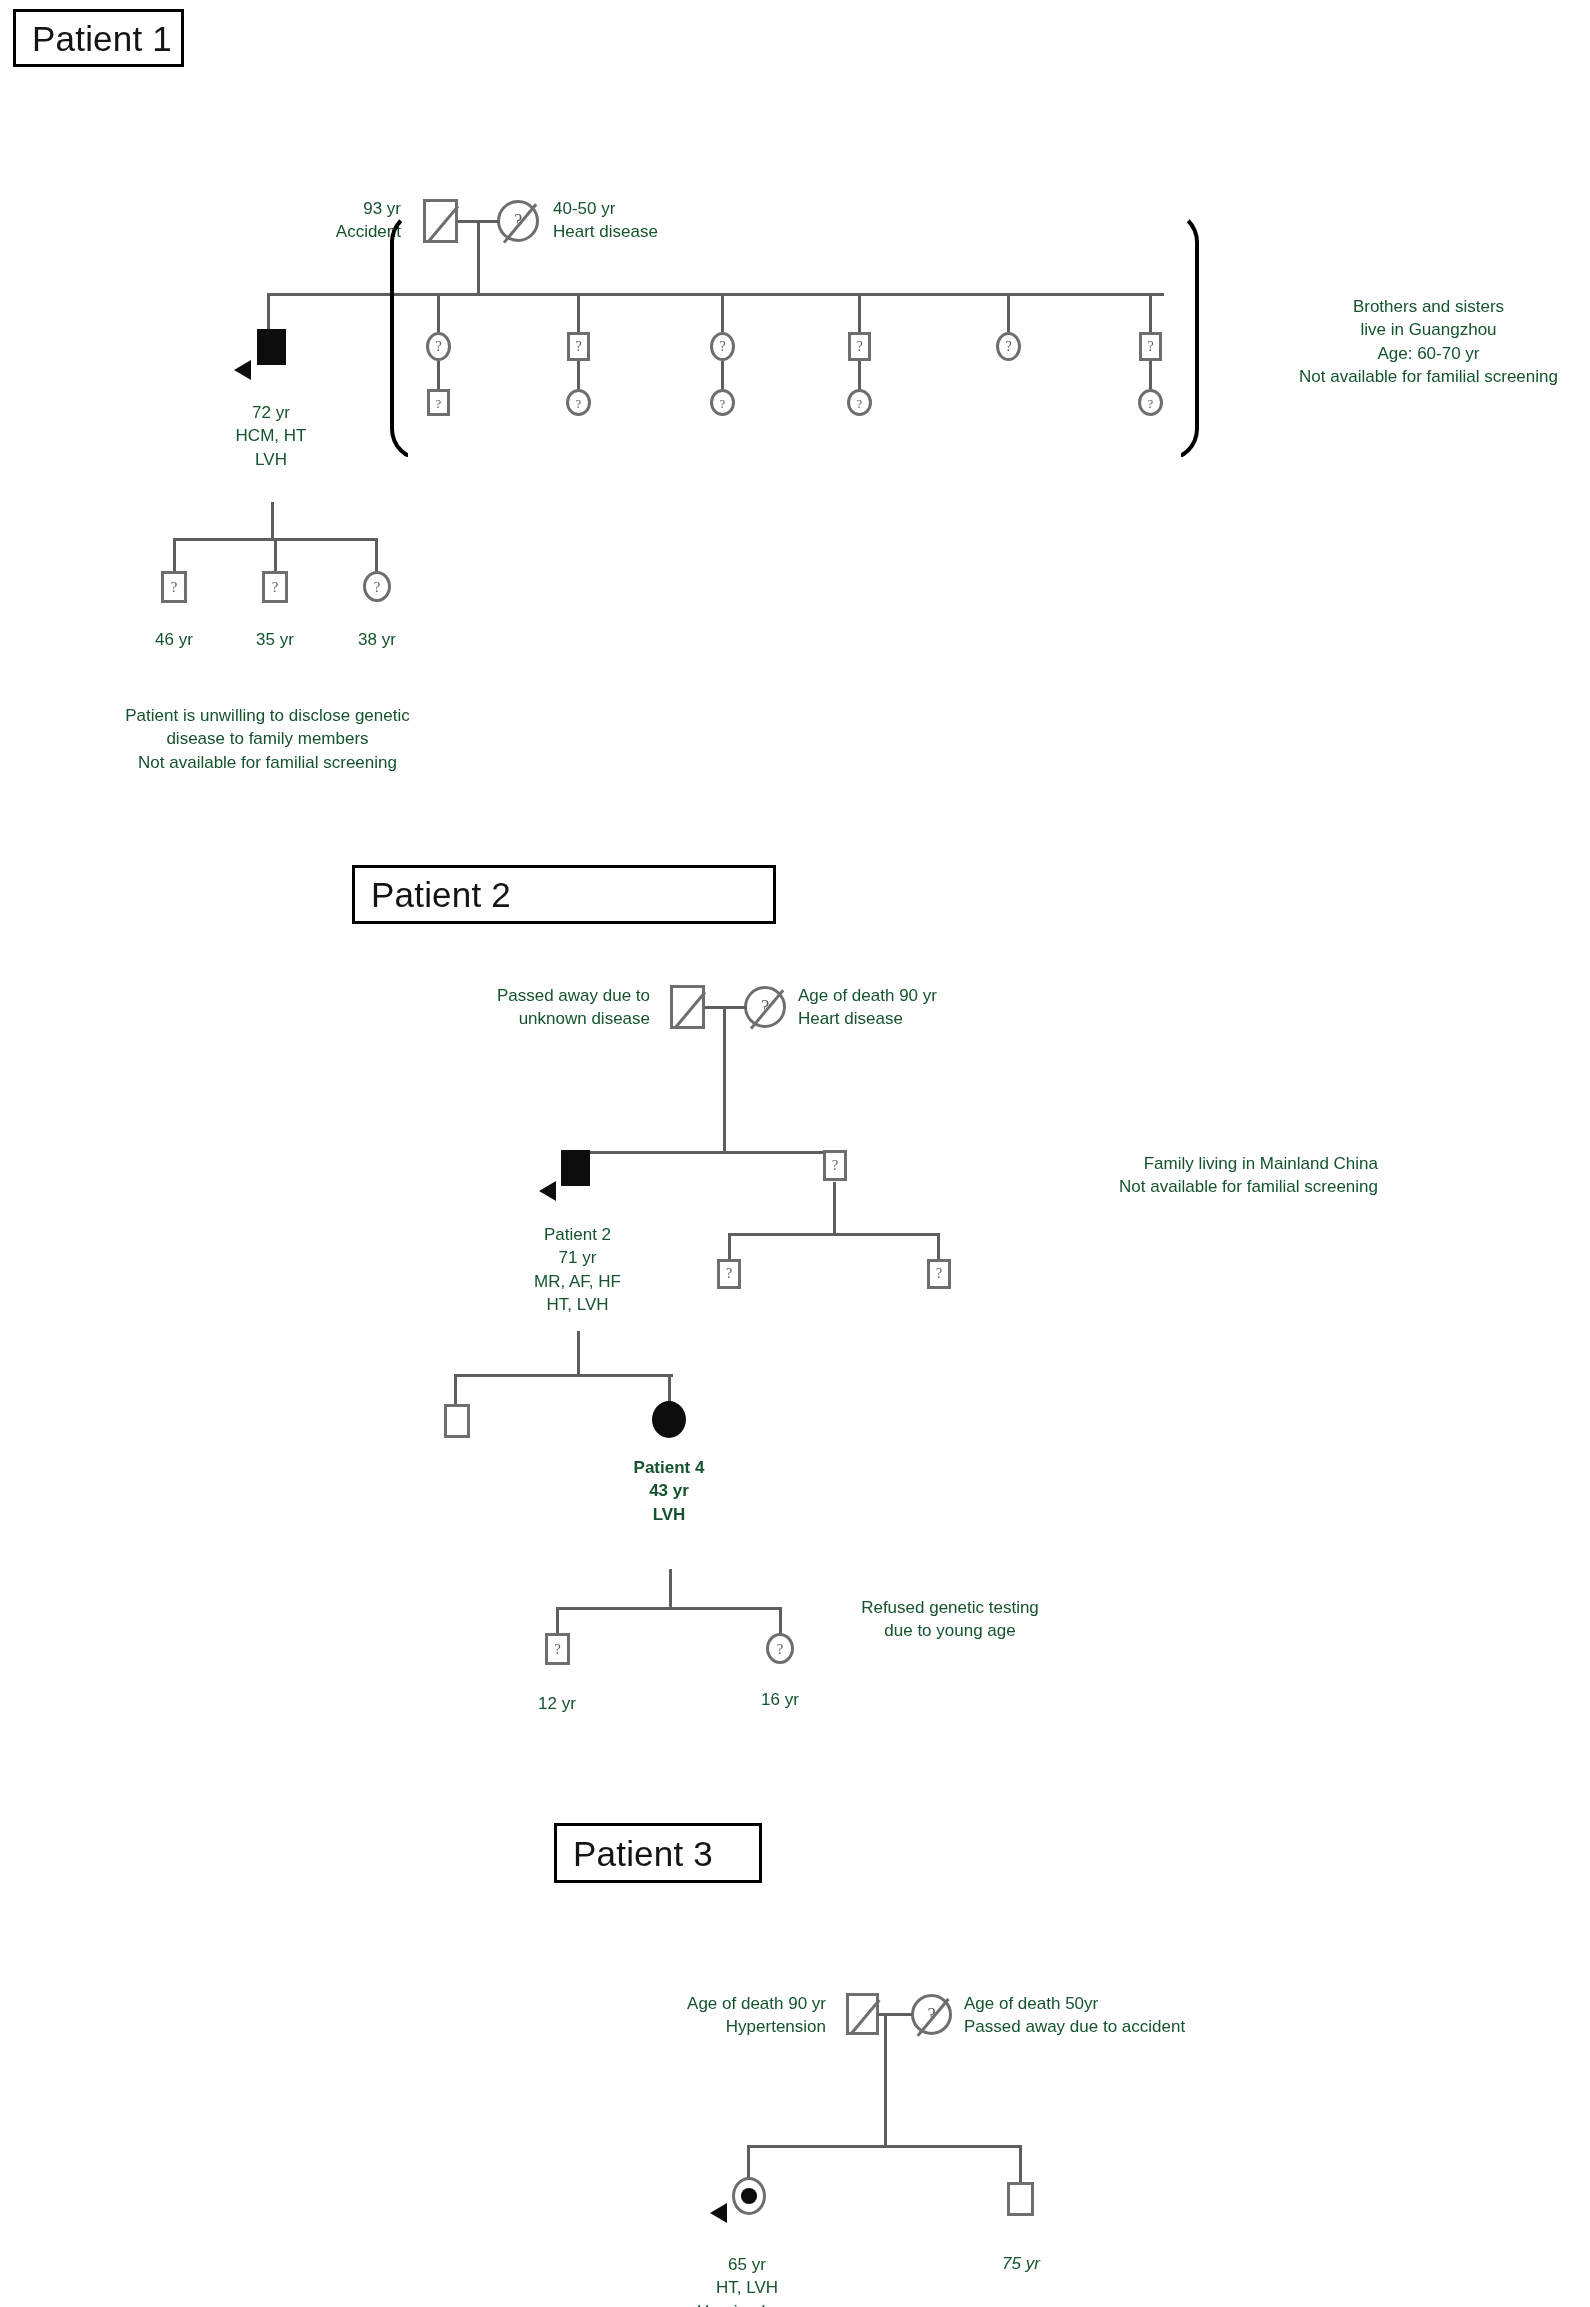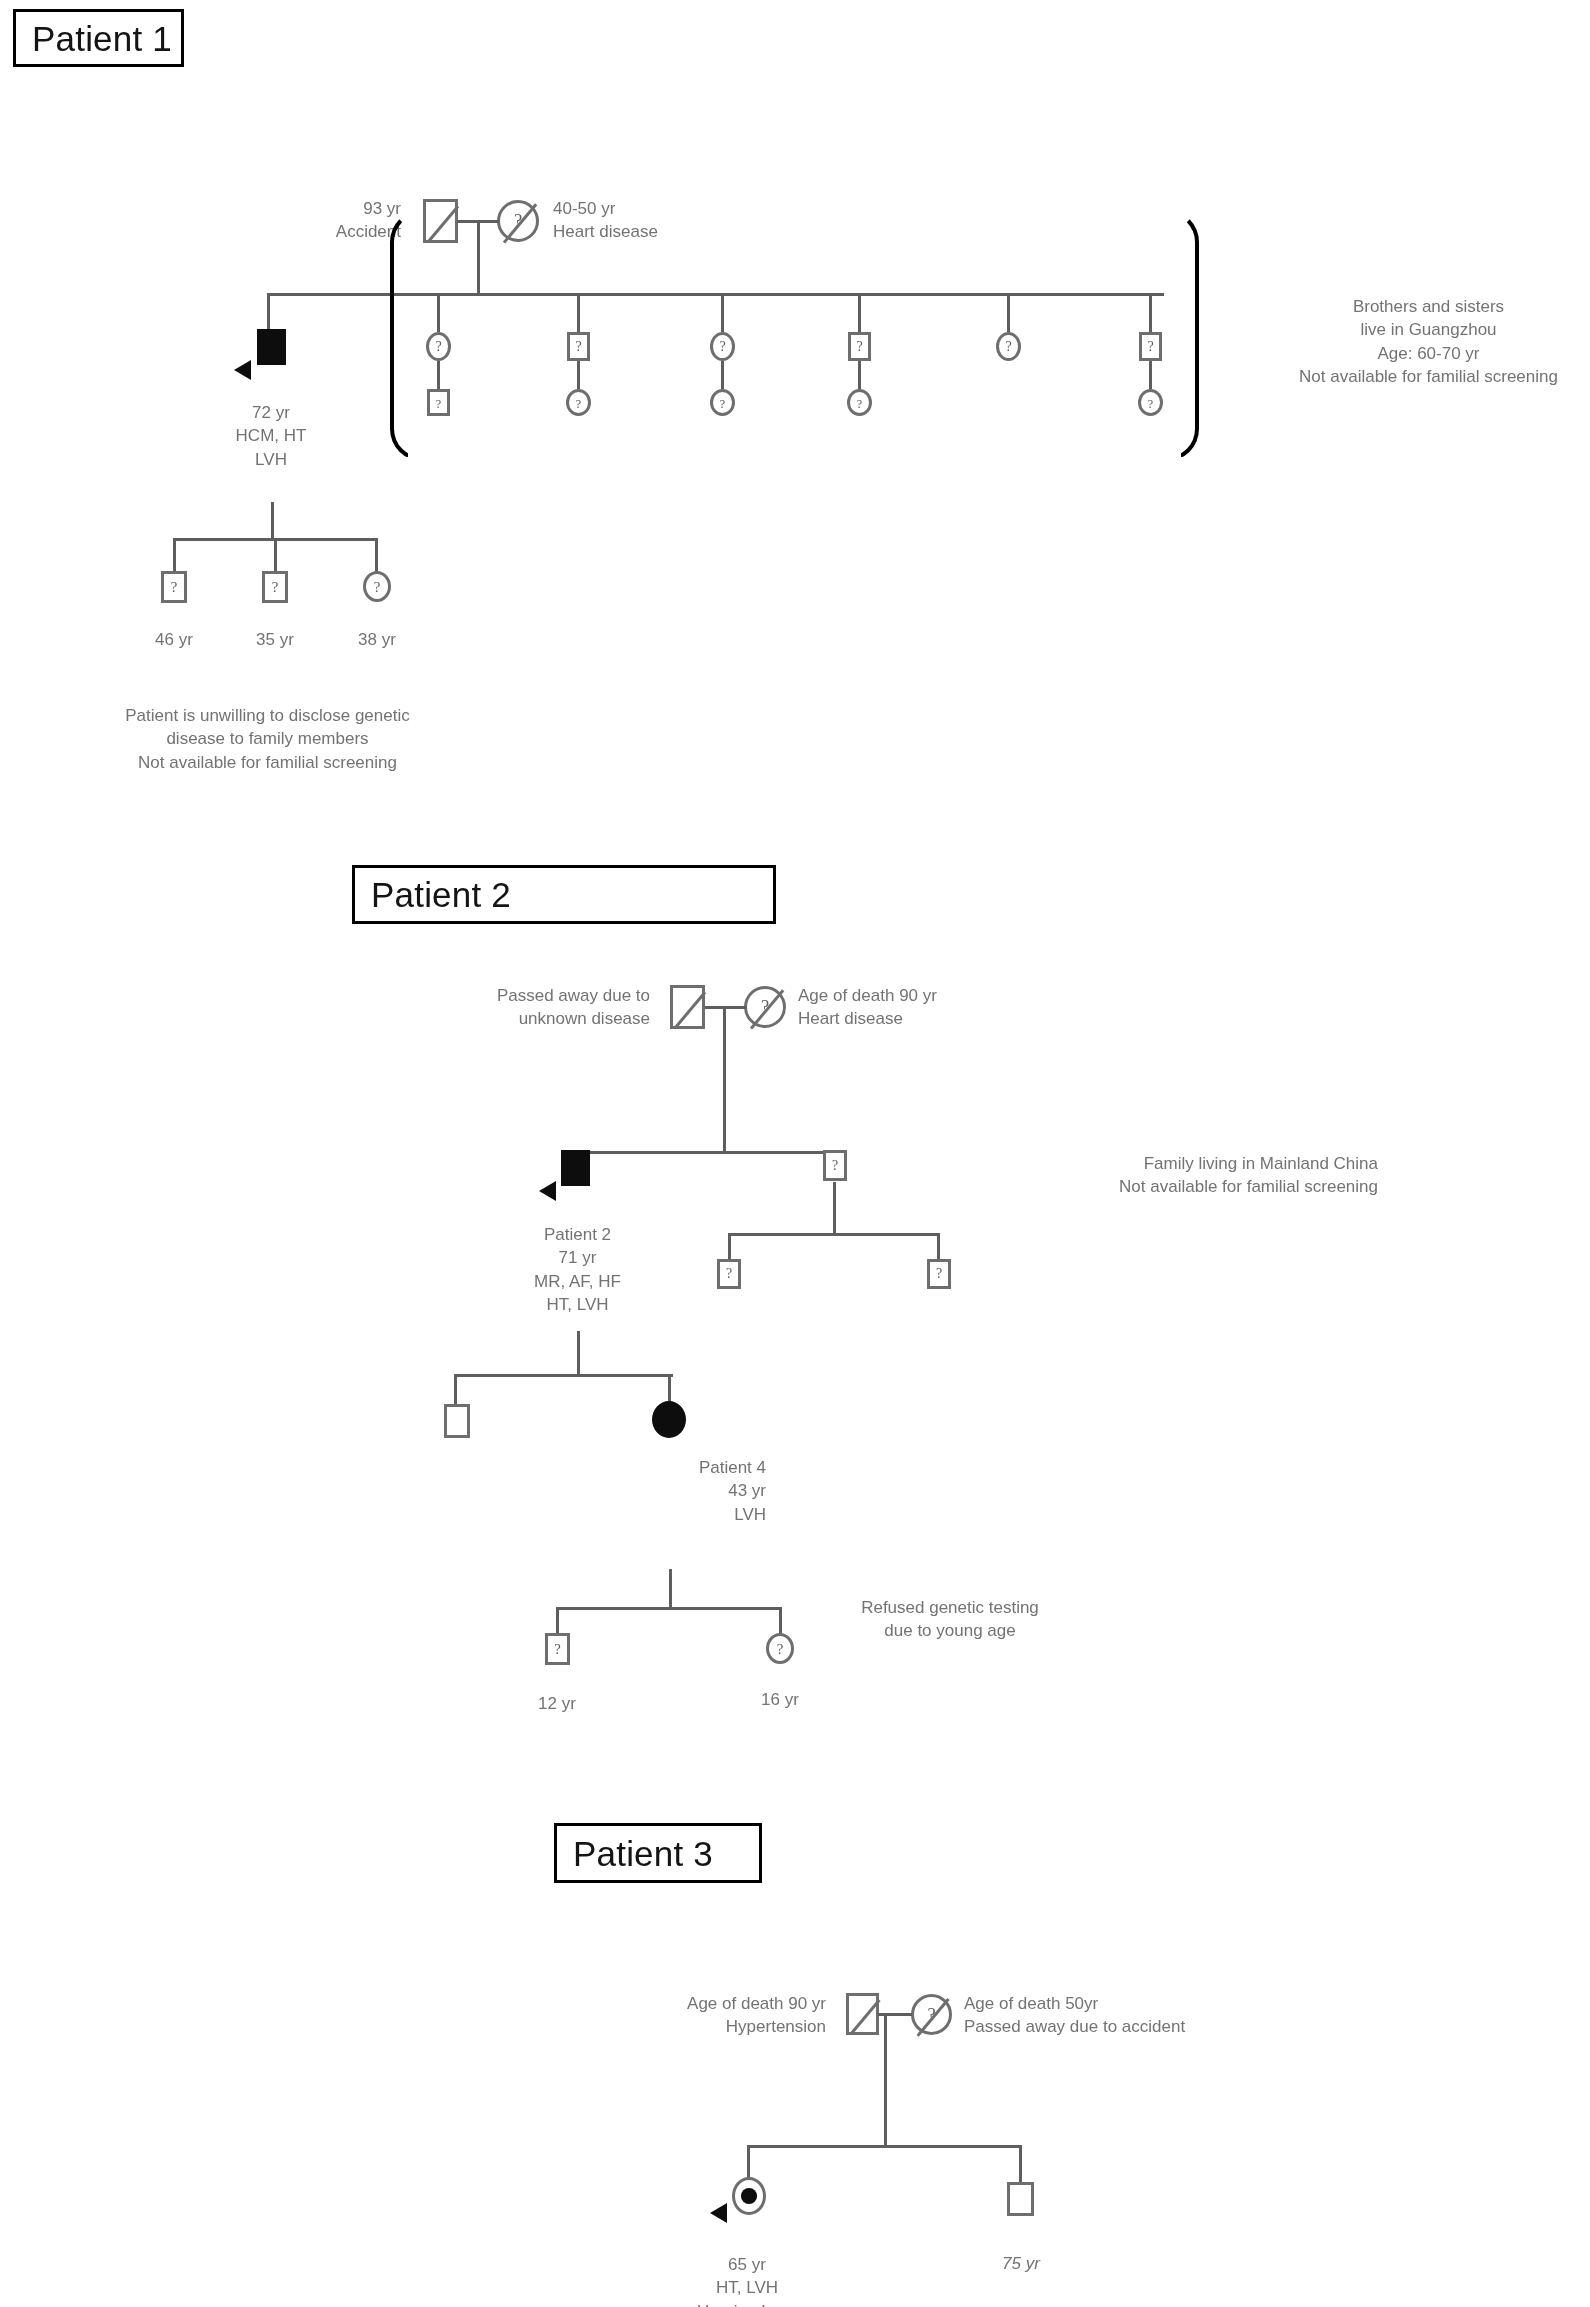--- a/index.html
+++ b/index.html
@@ -92,21 +92,21 @@
   }
   .arrow-left {
     border-width: 10px 17.5px 10px 0;
     border-color: transparent #0d0d0d transparent transparent;
   }
   
   .lbl {
     position: absolute;
     font-size: 17px;
     line-height: 1.38;
-    color: #737373;
+    color: #14532d;
     white-space: pre-line;
   }
   .lbl.c  { text-align: center; transform: translateX(-50%); }
   .lbl.r  { text-align: right;  transform: translateX(-100%); }
   .lbl.l  { text-align: left; }
   
   .bracket {
     position: absolute;
     border: 4.2px solid #000000;
     border-top-color: transparent;
@@ -284,21 +284,21 @@
 Not available for familial screening</div>
 
   <div class="ln lnv" style="left:577px; top:1331px; height:46px;"></div>
   <div class="ln lnh" style="left:454px; top:1374px; width:219px;"></div>
 
   <div class="ln lnv" style="left:454px; top:1374px; height:32px;"></div>
   <div class="sym sq" style="left:444px; top:1404px; width:26px; height:34px;"></div>
 
   <div class="ln lnv" style="left:668px; top:1374px; height:29px;"></div>
   <div class="sym ci filled" style="left:652px; top:1401px; width:34px; height:37px;"></div>
-  <div class="lbl c" style="left:669px; top:1456px; width:194px; margin-left:-97px; transform:none; text-align:right;">Patient 4
+  <div class="lbl c" style="left:669px; top:1456px; width:194px; margin-left:-97px; transform:none; text-align:center;font-weight:bold;">Patient 4
 43 yr
 LVH</div>
 
   <div class="ln lnv" style="left:669px; top:1569px; height:41px;"></div>
   <div class="ln lnh" style="left:556px; top:1607px; width:226px;"></div>
 
   <div class="ln lnv" style="left:556px; top:1607px; height:28px;"></div>
   <div class="sym sq" style="left:545px; top:1633px; width:25px; height:32px;">
     <span class="qmark" style="font-size:14.8px;">?</span>
   </div>

